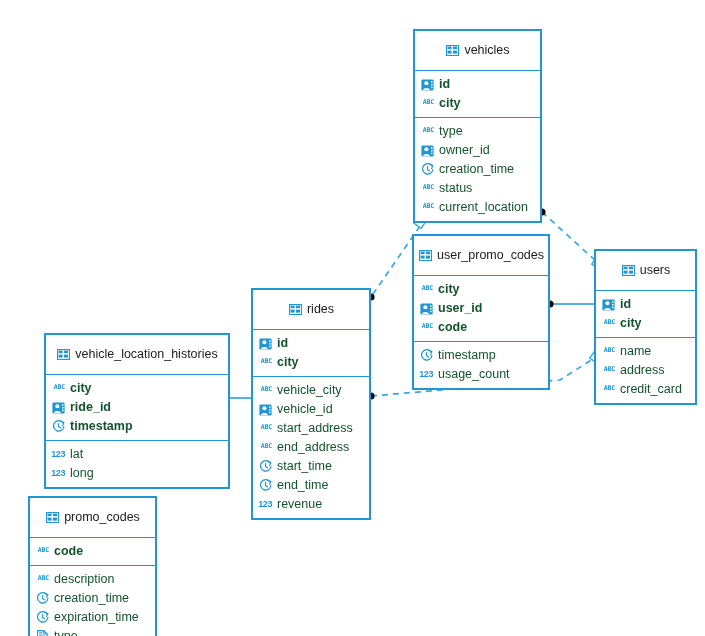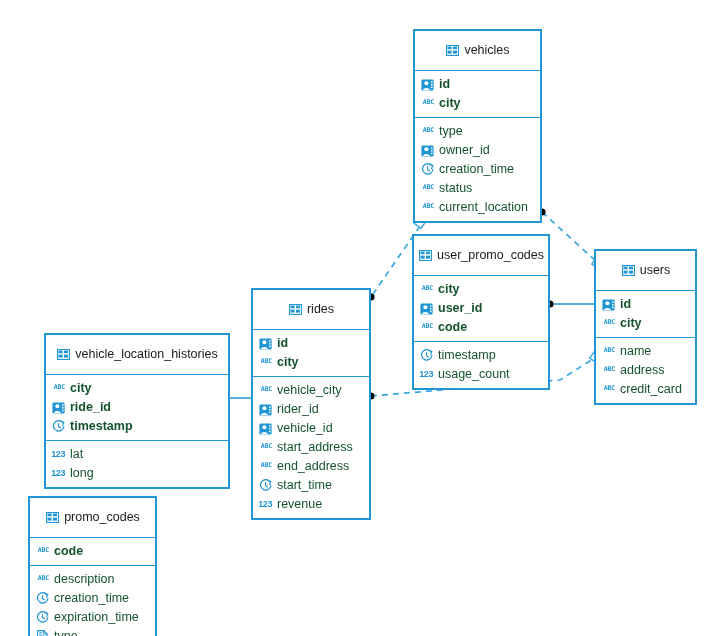--- a/index.html
+++ b/index.html
@@ -376,33 +376,20 @@
           <span class="icon">
             <svg width="13" height="12" viewBox="0 0 13 12">
               <rect x="0.4" y="0.4" width="12.2" height="11.2" rx="1.4" fill="#2196d4"></rect>
               <circle cx="5.4" cy="4.3" r="2.05" fill="#ffffff"></circle>
               <path d="M1.9 11.2 C2.3 8.2 8.5 8.2 8.9 11.2 Z" fill="#ffffff"></path>
               <rect x="10.0" y="2.3" width="1.5" height="1.5" fill="#ffffff"></rect>
               <rect x="10.0" y="5.0" width="1.5" height="1.5" fill="#ffffff"></rect>
               <rect x="10.0" y="7.7" width="1.5" height="1.5" fill="#ffffff"></rect>
             </svg>
           </span>
-          <span class="field-label">rider_id</span>
-        </div>
-        <div class="field">
-          <span class="icon">
-            <svg width="13" height="12" viewBox="0 0 13 12">
-              <rect x="0.4" y="0.4" width="12.2" height="11.2" rx="1.4" fill="#2196d4"></rect>
-              <circle cx="5.4" cy="4.3" r="2.05" fill="#ffffff"></circle>
-              <path d="M1.9 11.2 C2.3 8.2 8.5 8.2 8.9 11.2 Z" fill="#ffffff"></path>
-              <rect x="10.0" y="2.3" width="1.5" height="1.5" fill="#ffffff"></rect>
-              <rect x="10.0" y="5.0" width="1.5" height="1.5" fill="#ffffff"></rect>
-              <rect x="10.0" y="7.7" width="1.5" height="1.5" fill="#ffffff"></rect>
-            </svg>
-          </span>
           <span class="field-label">vehicle_id</span>
         </div>
         <div class="field">
           <span class="icon">
             <span class="abc-glyph">ABC</span>
           </span>
           <span class="field-label">start_address</span>
         </div>
         <div class="field">
           <span class="icon">
@@ -412,20 +399,30 @@
         </div>
         <div class="field">
           <span class="icon">
             <svg width="13" height="13" viewBox="0 0 13 13">
               <path d="M11.2 3.2 A5.2 5.2 0 1 0 11.9 6.5" fill="none" stroke="#2196d4" stroke-width="1.25" stroke-linecap="round"></path>
               <path d="M8.6 1.3 L11.9 2.6 L10.6 5.6" fill="none" stroke="#2196d4" stroke-width="1.1" stroke-linejoin="round" stroke-linecap="round"></path>
               <path d="M6.5 3.6 L6.5 6.6 L8.6 7.9" fill="none" stroke="#2196d4" stroke-width="1.15" stroke-linecap="round" stroke-linejoin="round"></path>
             </svg>
           </span>
           <span class="field-label">start_time</span>
+        </div>
+        <div class="field">
+          <span class="icon">
+            <svg width="13" height="13" viewBox="0 0 13 13">
+              <path d="M11.2 3.2 A5.2 5.2 0 1 0 11.9 6.5" fill="none" stroke="#2196d4" stroke-width="1.25" stroke-linecap="round"></path>
+              <path d="M8.6 1.3 L11.9 2.6 L10.6 5.6" fill="none" stroke="#2196d4" stroke-width="1.1" stroke-linejoin="round" stroke-linecap="round"></path>
+              <path d="M6.5 3.6 L6.5 6.6 L8.6 7.9" fill="none" stroke="#2196d4" stroke-width="1.15" stroke-linecap="round" stroke-linejoin="round"></path>
+            </svg>
+          </span>
+          <span class="field-label">end_time</span>
         </div>
         <div class="field">
           <span class="icon">
             <span class="num-glyph">123</span>
           </span>
           <span class="field-label">revenue</span>
         </div>
       </div>
     </div>
     <div class="entity" style="left: 44px; top: 333px; width: 186px;">

